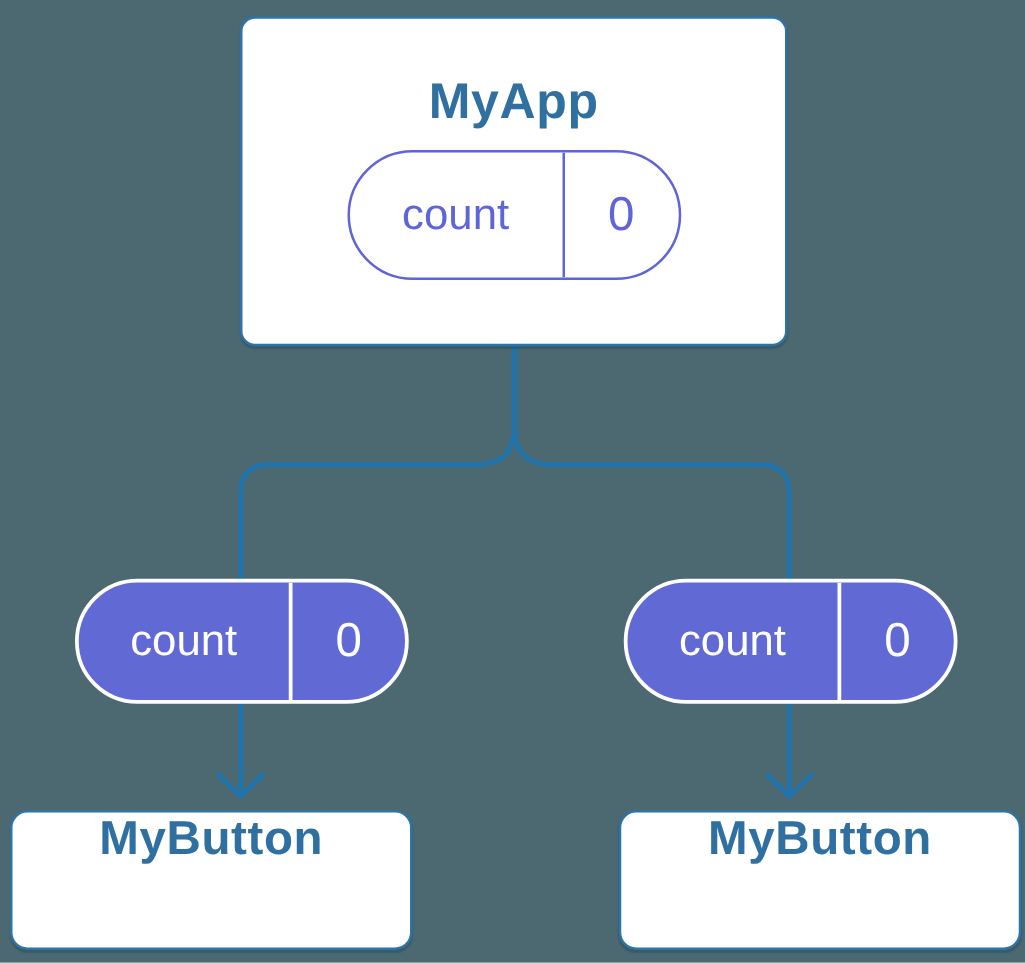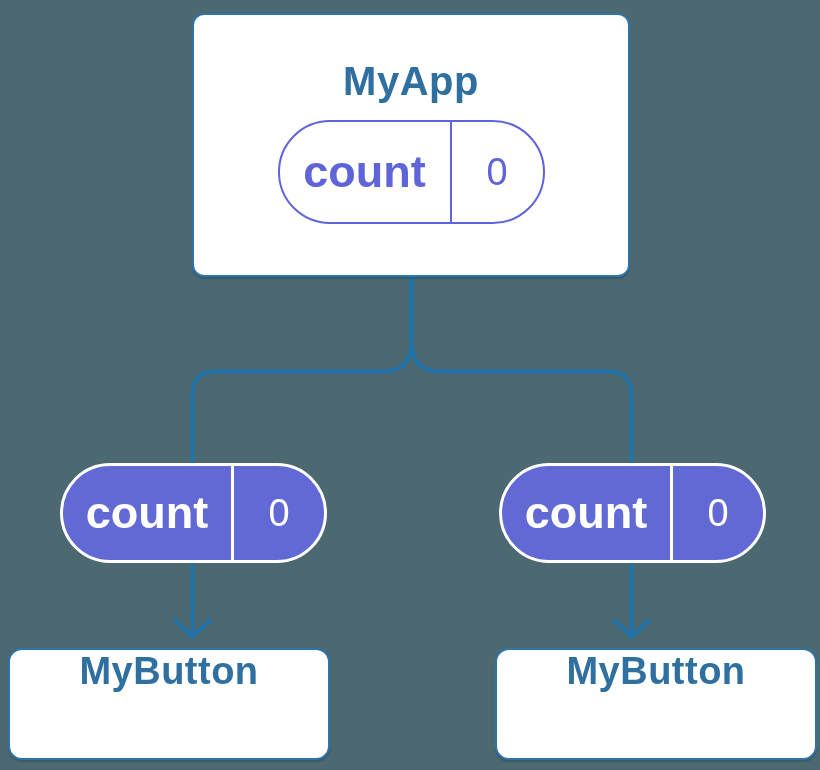--- a/index.html
+++ b/index.html
@@ -65,22 +65,21 @@
     align-items: stretch;
     border-radius: 60px;
     overflow: hidden;
     z-index: 2;
   }
   .pill-label {
     flex: 1;
     display: flex;
     align-items: center;
     justify-content: center;
-    font-size: 45px;
-    font-weight: bold;
+    font-size: 35px;
   }
   .pill-value {
     width: 93px;
     display: flex;
     align-items: center;
     justify-content: center;
     font-size: 38px;
   }
   .pill-outlined {
     margin-top: 19px;

